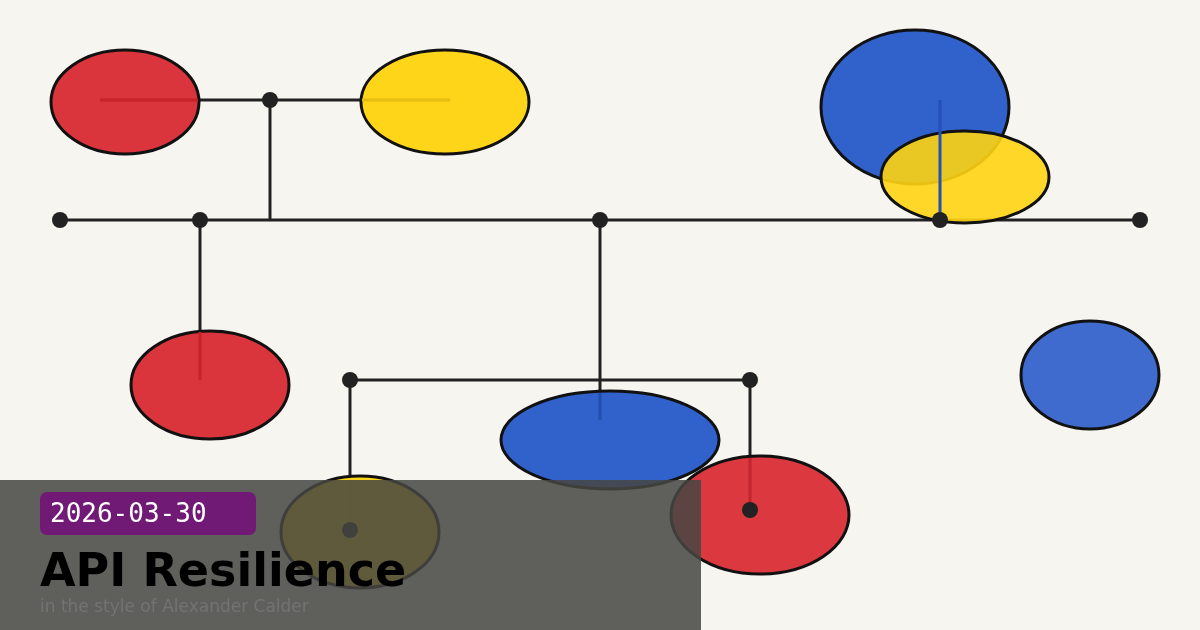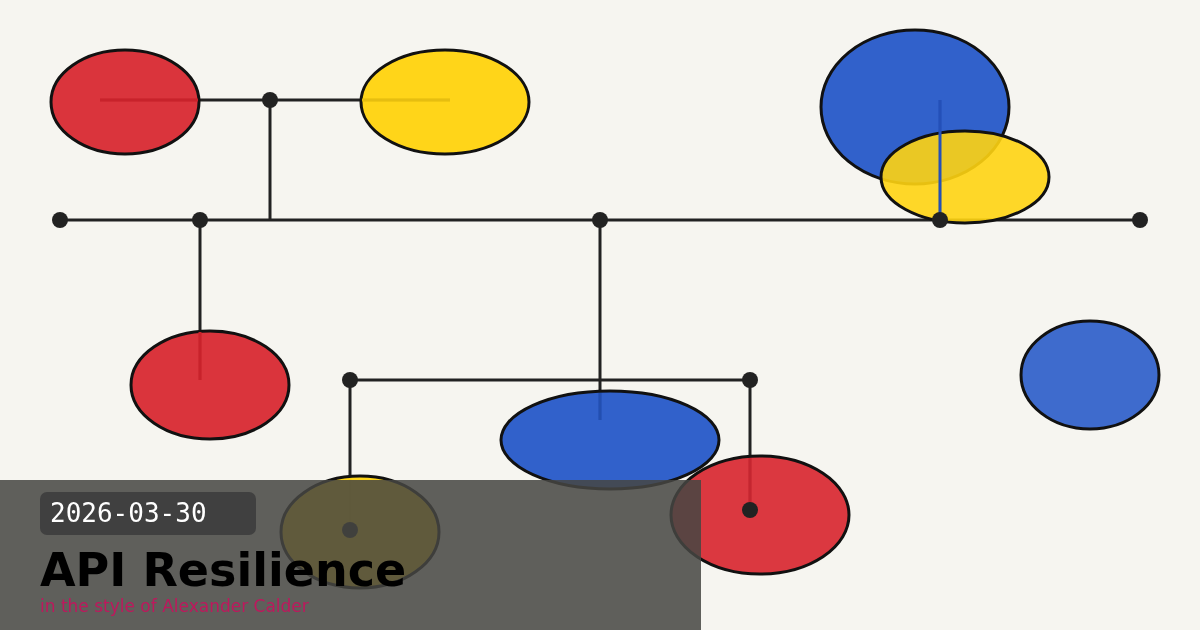--- a/index.html
+++ b/index.html
@@ -1,22 +1,22 @@
 <!DOCTYPE html>
 <html><head>
   <meta charset="utf-8">
   <style>
     html, body { margin: 0; padding: 0; }
     body { width: 1200px; height: 630px; overflow: hidden; background: #f6f5f0; position: relative; font-family: "DejaVu Sans", sans-serif; }
     #art { position: absolute; left: 0; top: 0; width: 1200px; height: 630px; }
     .panel { position: absolute; left: 0; top: 480px; width: 701px; height: 150px; background: rgba(70,70,66,0.86); }
-    .date-badge { position: absolute; left: 40px; top: 492px; width: 216px; height: 43px; background: #404040; border-radius: 7px; box-sizing: border-box; padding-left: 10px; }
+    .date-badge { position: absolute; left: 40px; top: 492px; width: 216px; height: 43px; background: #701a75; border-radius: 7px; box-sizing: border-box; padding-left: 10px; }
     .date-text { font-family: "DejaVu Sans Mono", monospace; font-size: 26px; line-height: 43px; color: #ffffff; }
     .title { position: absolute; left: 40px; top: 540px; font-family: "DejaVu Sans", sans-serif; font-weight: bold; font-size: 46px; line-height: 60px; color: #000000; white-space: nowrap; }
-    .subtitle { position: absolute; left: 40px; top: 595px; font-family: "DejaVu Sans", sans-serif; font-size: 17px; line-height: 22px; color: #be185d; white-space: nowrap; }
+    .subtitle { position: absolute; left: 40px; top: 595px; font-family: "DejaVu Sans", sans-serif; font-size: 17px; line-height: 22px; color: #737373; white-space: nowrap; }
   </style>
 </head>
 <body>
 
 <svg id="art" viewBox="0 0 1200 630" xmlns="http://www.w3.org/2000/svg">
 
   <g stroke="#222222" stroke-width="3" fill="none">
     <line x1="60" y1="220" x2="1140" y2="220"></line>
     <line x1="100" y1="100" x2="450" y2="100"></line>
     <line x1="270" y1="100" x2="270" y2="220"></line>

